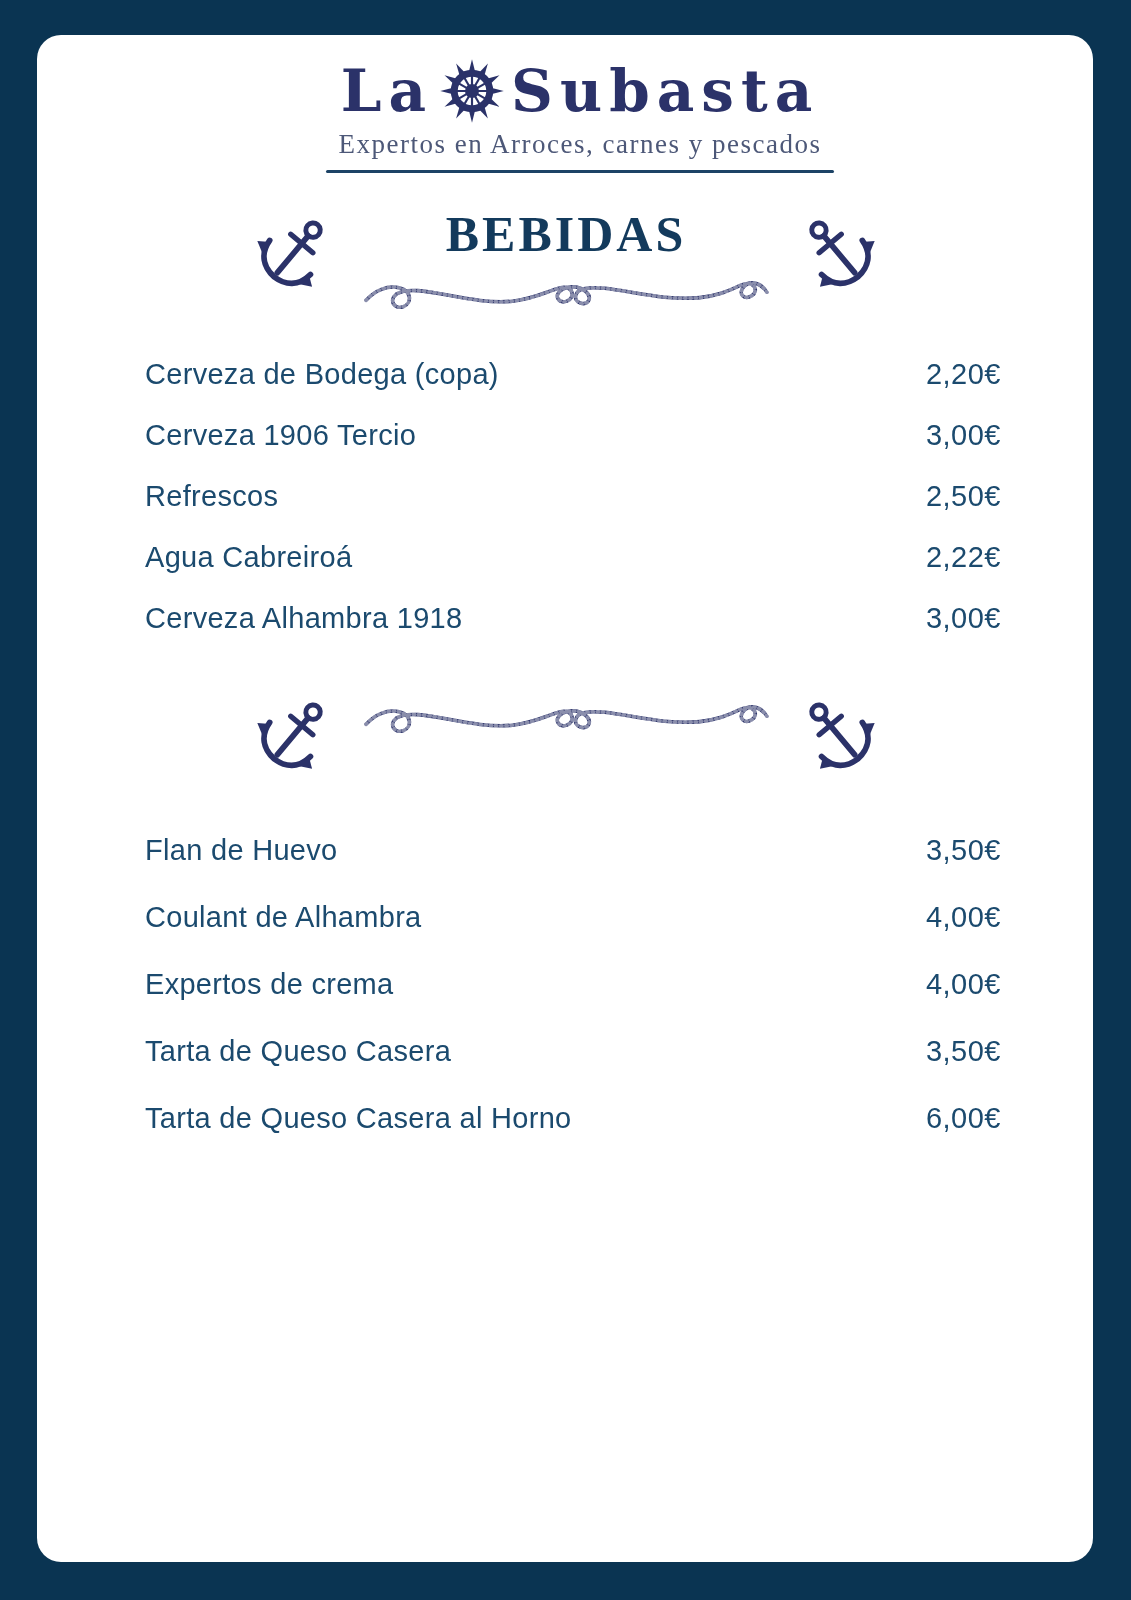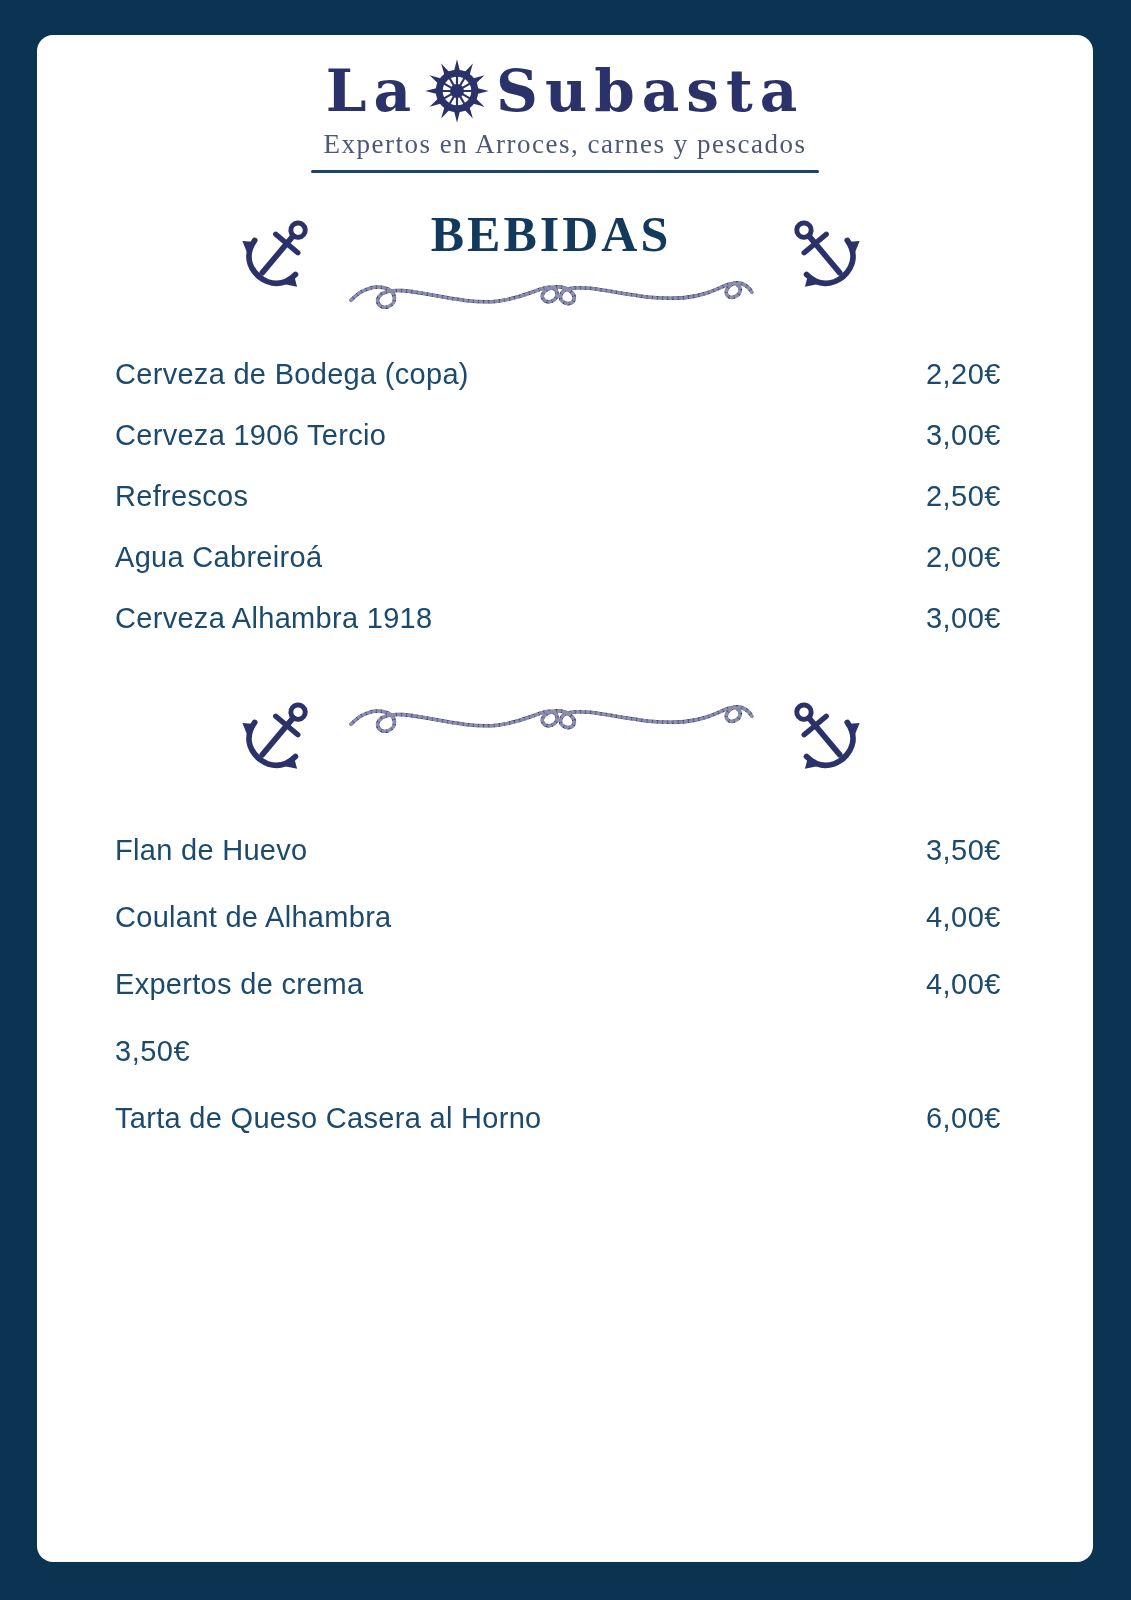--- a/index.html
+++ b/index.html
@@ -18,22 +18,23 @@
     width: 1131px; height: 1600px;
     background: var(--page-bg);
     font-family: "Liberation Sans", sans-serif;
     position: relative;
     overflow: hidden;
   }
   .card {
     position: absolute;
     left: 37px; top: 35px; right: 38px; bottom: 38px;
     background: var(--card-bg);
-    border-radius: 16px;
+    border-radius: 24px;
     overflow: hidden;
+    padding-left: 30px;
   }
   
   .brand { margin-top: 22px; text-align: center; }
   .logo-row {
     display: flex; justify-content: center; align-items: center;
     color: var(--logo);
     font-family: "DejaVu Serif", serif;
     font-weight: bold;
     font-size: 58px;
     letter-spacing: 7px;
@@ -220,21 +221,21 @@
         <div class="menu-row">
           <span class="item-name">Cerveza 1906 Tercio</span>
           <span class="item-price">3,00€</span>
         </div>
         <div class="menu-row">
           <span class="item-name">Refrescos</span>
           <span class="item-price">2,50€</span>
         </div>
         <div class="menu-row">
           <span class="item-name">Agua Cabreiroá</span>
-          <span class="item-price">2,00€</span>
+          <span class="item-price">2,22€</span>
         </div>
         <div class="menu-row">
           <span class="item-name">Cerveza Alhambra 1918</span>
           <span class="item-price">3,00€</span>
         </div>
       </div>
   </section>
 
   <section class="section second">
     <div class="section-head">
@@ -257,20 +258,21 @@
         </div>
         <div class="menu-row">
           <span class="item-name">Coulant de Alhambra</span>
           <span class="item-price">4,00€</span>
         </div>
         <div class="menu-row">
           <span class="item-name">Expertos de crema</span>
           <span class="item-price">4,00€</span>
         </div>
         <div class="menu-row">
+          <span class="item-name">Tarta de Queso Casera</span>
           <span class="item-price">3,50€</span>
         </div>
         <div class="menu-row">
           <span class="item-name">Tarta de Queso Casera al Horno</span>
           <span class="item-price">6,00€</span>
         </div>
       </div>
   </section>
 
 </div>

